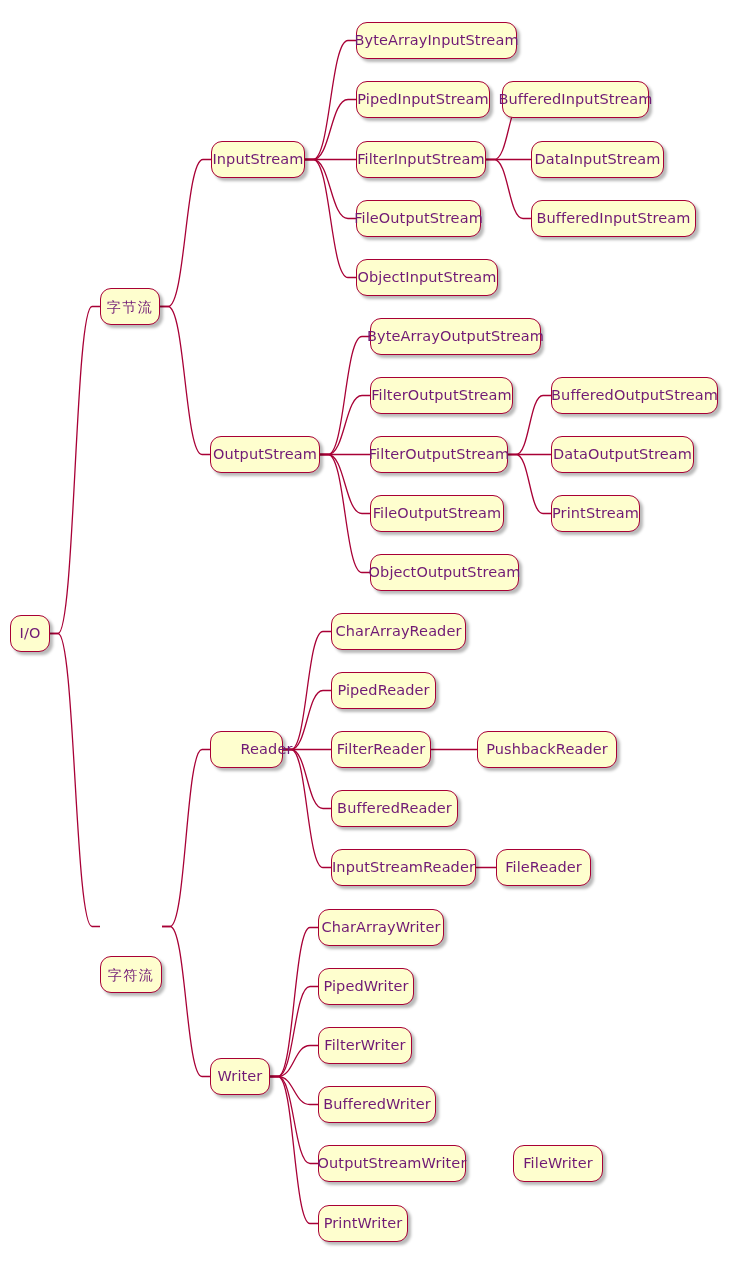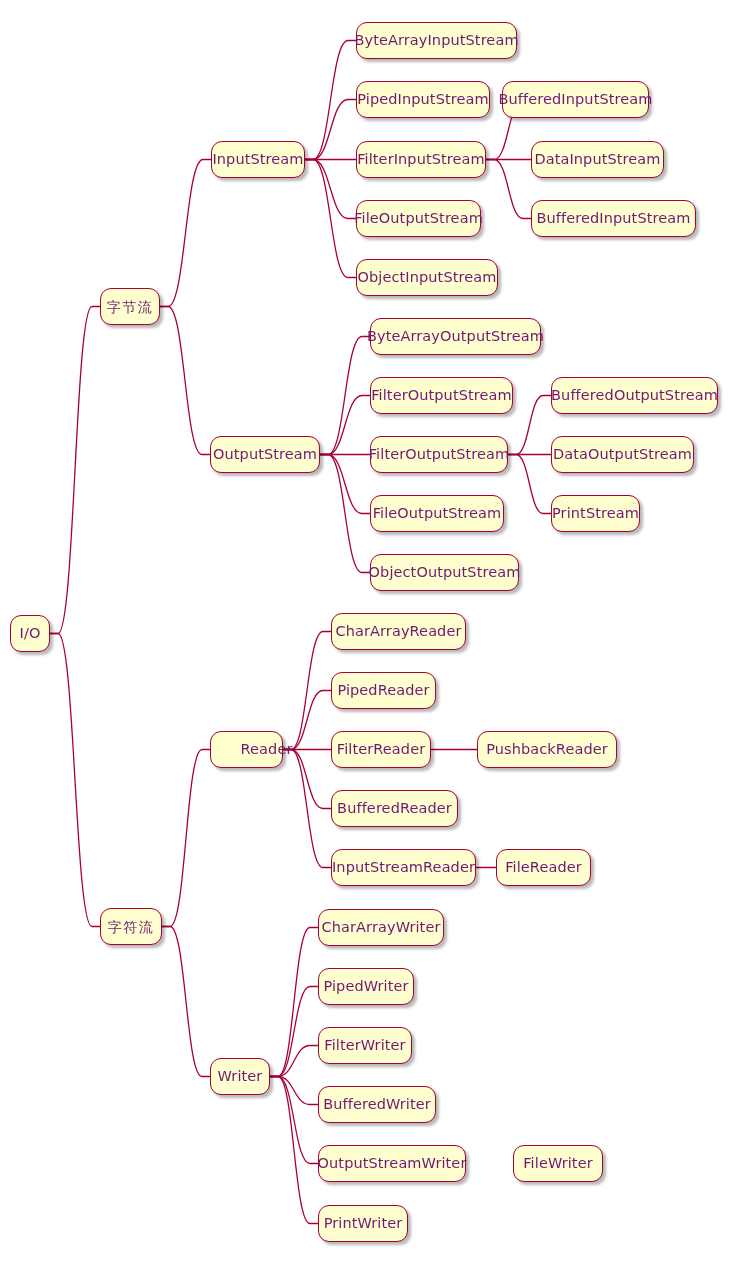--- a/index.html
+++ b/index.html
@@ -65,21 +65,21 @@
       <path d="M 270 1076.5 L 278 1076.5 C 294 1076.5 294 1163.5 310 1163.5 L 318 1163.5" fill="none" stroke="#A80036" stroke-width="1.3"></path>
       <path d="M 270 1076.5 L 278 1076.5 C 294 1076.5 294 1223.5 310 1223.5 L 318 1223.5" fill="none" stroke="#A80036" stroke-width="1.3"></path>
     </svg>
   <div id="nodes">
       <div class="node" style="left: 10px; top: 615px; width: 40px; height: 37px;">
         <span>I/O</span>
       </div>
       <div class="node cjk" style="left: 100px; top: 288px; width: 60px; height: 37px;">
         <span>字节流</span>
       </div>
-      <div class="node cjk" style="left: 100px; top: 908px; width: 62px; height: 37px;">
+      <div class="node cjk" style="left: 100px; top: 956px; width: 62px; height: 37px;">
         <span>字符流</span>
       </div>
       <div class="node" style="left: 211px; top: 141px; width: 94px; height: 37px;">
         <span>InputStream</span>
       </div>
       <div class="node" style="left: 210px; top: 436px; width: 110px; height: 37px;">
         <span>OutputStream</span>
       </div>
       <div class="node" style="left: 210px; top: 731px; width: 73px; height: 37px; padding-left: 40px;">
         <span>Reader</span>

